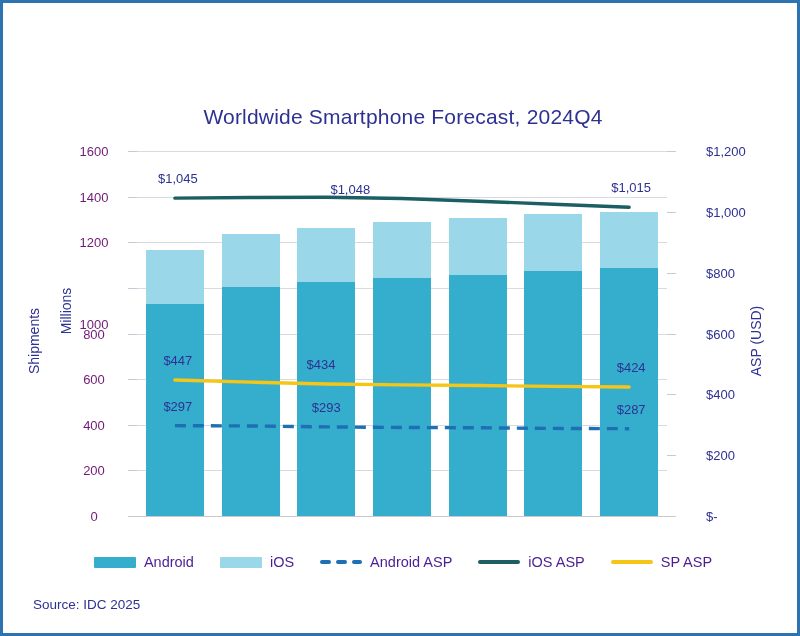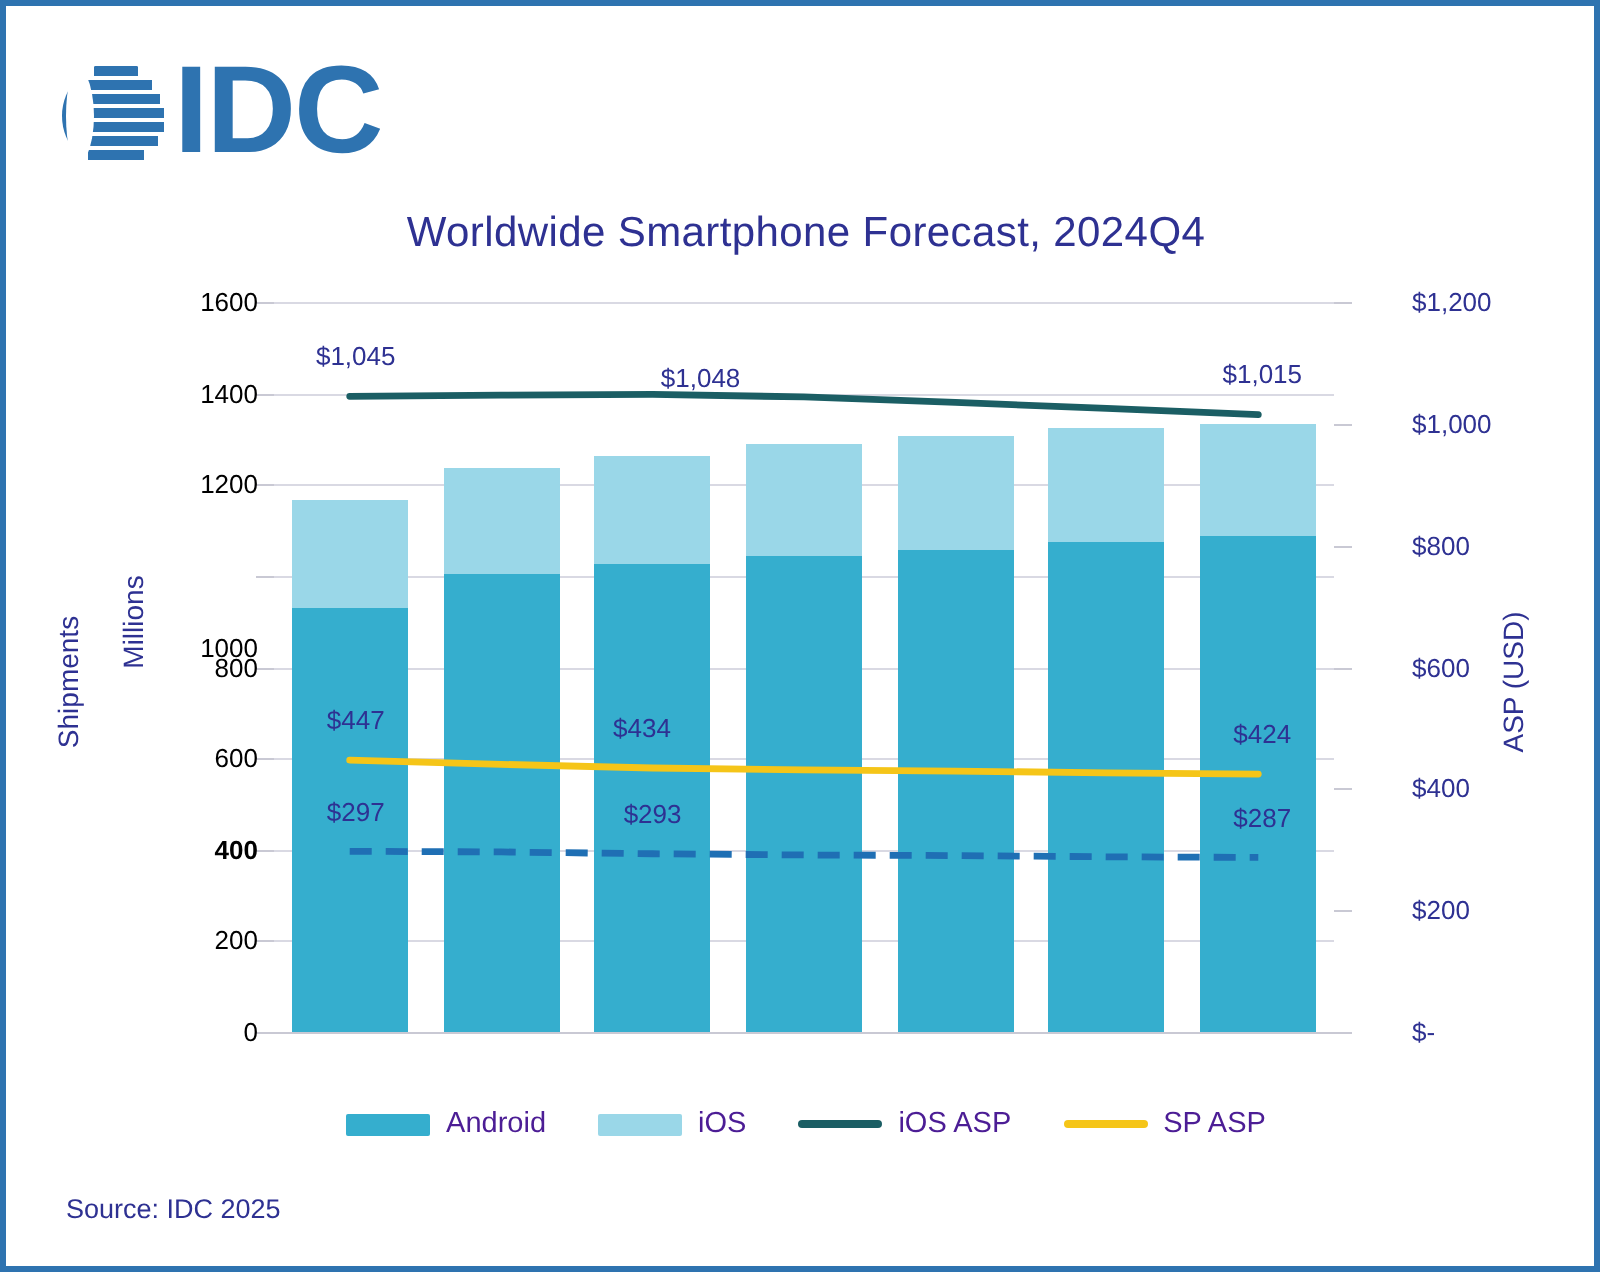--- a/index.html
+++ b/index.html
@@ -37,21 +37,21 @@
   }
 
   
   
   #plot{position:absolute;left:134px;top:148px;width:530px;height:365px;}
   .gridline{position:absolute;left:0;width:100%;height:1px;background:#D9D9E3;}
   .gridline.base{background:#C9C9D4;}
 
   .tickleft{
     position:absolute;right:668px;
-    font-size:13px;color:#000000;text-align:right;
+    font-size:13px;color:#701a75;text-align:center;
     width:70px;transform:translateY(-50%);
   }
   .tickright{
     position:absolute;left:672px;
     font-size:13px;color:#2E3192;text-align:left;
     width:80px;transform:translateY(-50%);margin-left:31px;
   }
   .tickmark{position:absolute;width:9px;height:1px;background:#C9C9D4;}
 
   .axis-title{
@@ -89,34 +89,20 @@
   #source{
     position:absolute;left:30px;top:594px;
     font-size:13.5px;color:#2E3192;
   }
 </style>
 </head>
 <body>
 
 <div id="frame">
 
-  <div id="logo">
-    <div class="globe">
-        <i style="top: 2px; height: 5px; left: 16px; width: 22px;"></i>
-        <i style="top: 9px; height: 5px; left: 9px; width: 36px;"></i>
-        <i style="top: 16px; height: 5px; left: 5px; width: 44px;"></i>
-        <i style="top: 23px; height: 5px; left: 3px; width: 48px;"></i>
-        <i style="top: 30px; height: 5px; left: 3px; width: 48px;"></i>
-        <i style="top: 37px; height: 5px; left: 6px; width: 42px;"></i>
-        <i style="top: 44px; height: 5px; left: 13px; width: 28px;"></i>
-        <div style="position: absolute; left: -10px; top: -2px; width: 26px; height: 58px; border-radius: 50%; background: rgb(255, 255, 255);"></div>
-        <div style="position: absolute; left: -1px; top: -2px; width: 20px; height: 58px; border-radius: 50%; background: transparent; border-width: 3px; border-style: solid; border-color: transparent transparent transparent rgb(46, 115, 176); border-image: initial; box-sizing: border-box;"></div>
-      </div>
-    <div class="idc-text">IDC</div>
-  </div>
 
   <div id="title">Worldwide Smartphone Forecast, 2024Q4</div>
 
   <div class="axis-title" style="left:-2px;top:330px;transform:rotate(-90deg);">Shipments</div>
   <div class="axis-title" style="left:40px;top:300px;transform:rotate(-90deg);">Millions</div>
   <div class="axis-title" style="left:718px;top:330px;transform:rotate(-90deg);">ASP (USD)</div>
 
   <div id="plot">
       <div class="gridline base" style="top: 365px;"></div>
       <div class="tickmark" style="top: 365px; left: -9px;"></div>
@@ -191,36 +177,44 @@
       <div class="lg">
         <span class="swatch" style="background: rgb(53, 174, 206);"></span>
         <span class="lbl">Android</span>
       </div>
       <div class="lg">
         <span class="swatch" style="background: rgb(154, 215, 232);"></span>
         <span class="lbl">iOS</span>
       </div>
       <div class="lg">
         <span class="lineswatch">
+          <em class="dash" style="left: 0px; width: 11px; background: rgb(31, 111, 180);"></em>
+          <em class="dash" style="left: 16px; width: 11px; background: rgb(31, 111, 180);"></em>
+          <em class="dash" style="left: 32px; width: 10px; background: rgb(31, 111, 180);"></em>
+        </span>
+        <span class="lbl">Android ASP</span>
+      </div>
+      <div class="lg">
+        <span class="lineswatch">
           <em style="background: rgb(27, 94, 100);"></em>
         </span>
         <span class="lbl">iOS ASP</span>
       </div>
       <div class="lg">
         <span class="lineswatch">
           <em style="background: rgb(245, 197, 24);"></em>
         </span>
         <span class="lbl">SP ASP</span>
       </div>
     </div>
 
   <div id="source">Source: IDC 2025</div>
 <div class="tickleft" style="top: 513px;">0</div>
     <div class="tickleft" style="top: 467.375px;">200</div>
-    <div class="tickleft" style="top: 421.75px; font-weight: bold;">400</div>
+    <div class="tickleft" style="top: 421.75px;">400</div>
     <div class="tickleft" style="top: 376.125px;">600</div>
     <div class="tickleft" style="top: 330.5px;">800</div>
     <div class="tickleft" style="top: 284.875px; margin-top: 36px;">1000</div>
     <div class="tickleft" style="top: 239.25px;">1200</div>
     <div class="tickleft" style="top: 193.625px;">1400</div>
     <div class="tickleft" style="top: 148px;">1600</div>
     <div class="tickright" style="top: 513px;">$-</div>
     <div class="tickright" style="top: 452.167px;">$200</div>
     <div class="tickright" style="top: 391.333px;">$400</div>
     <div class="tickright" style="top: 330.5px;">$600</div>

